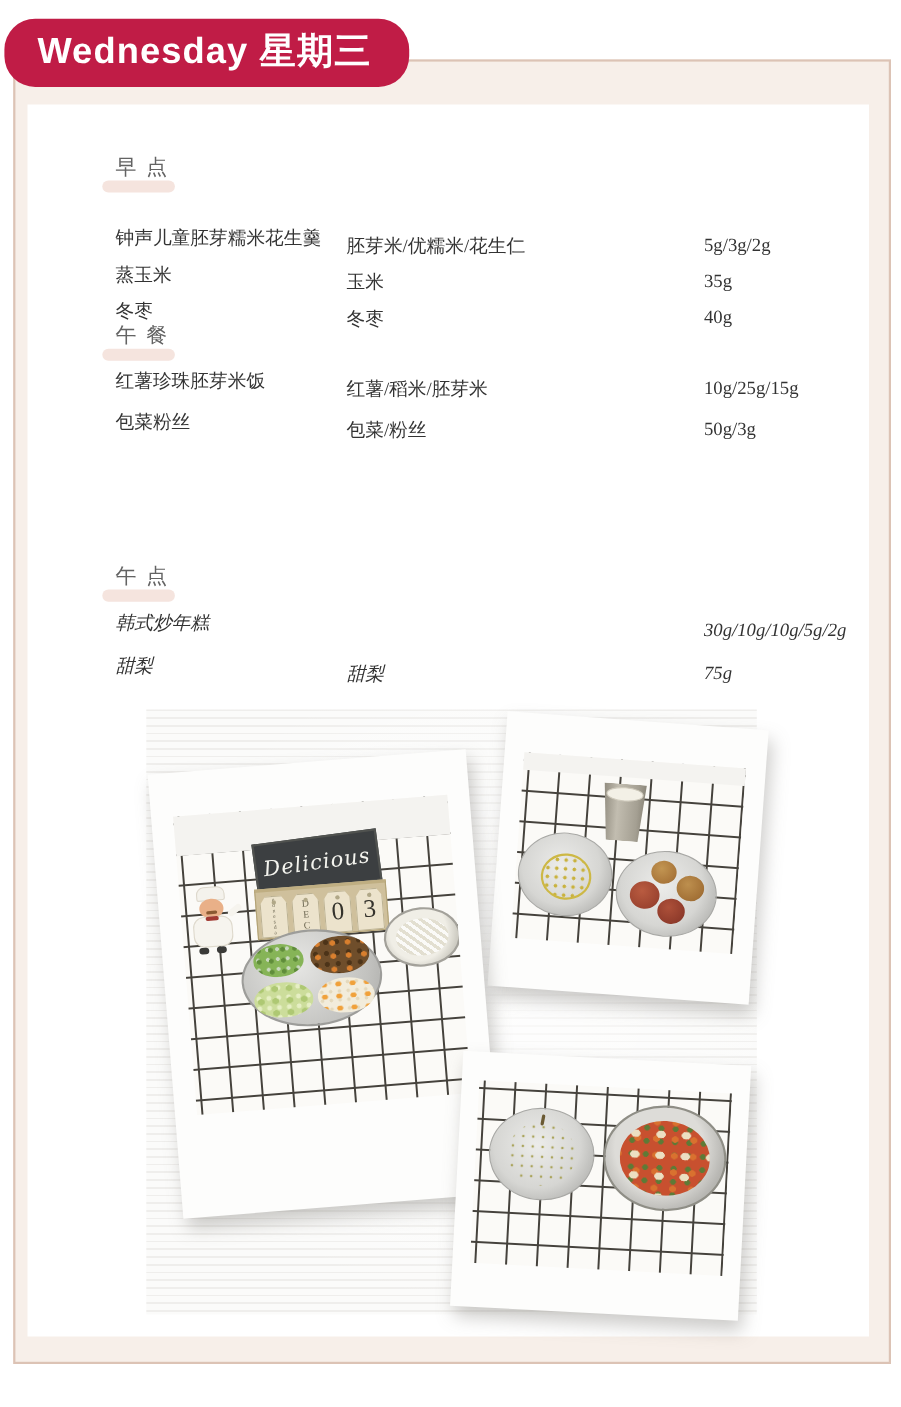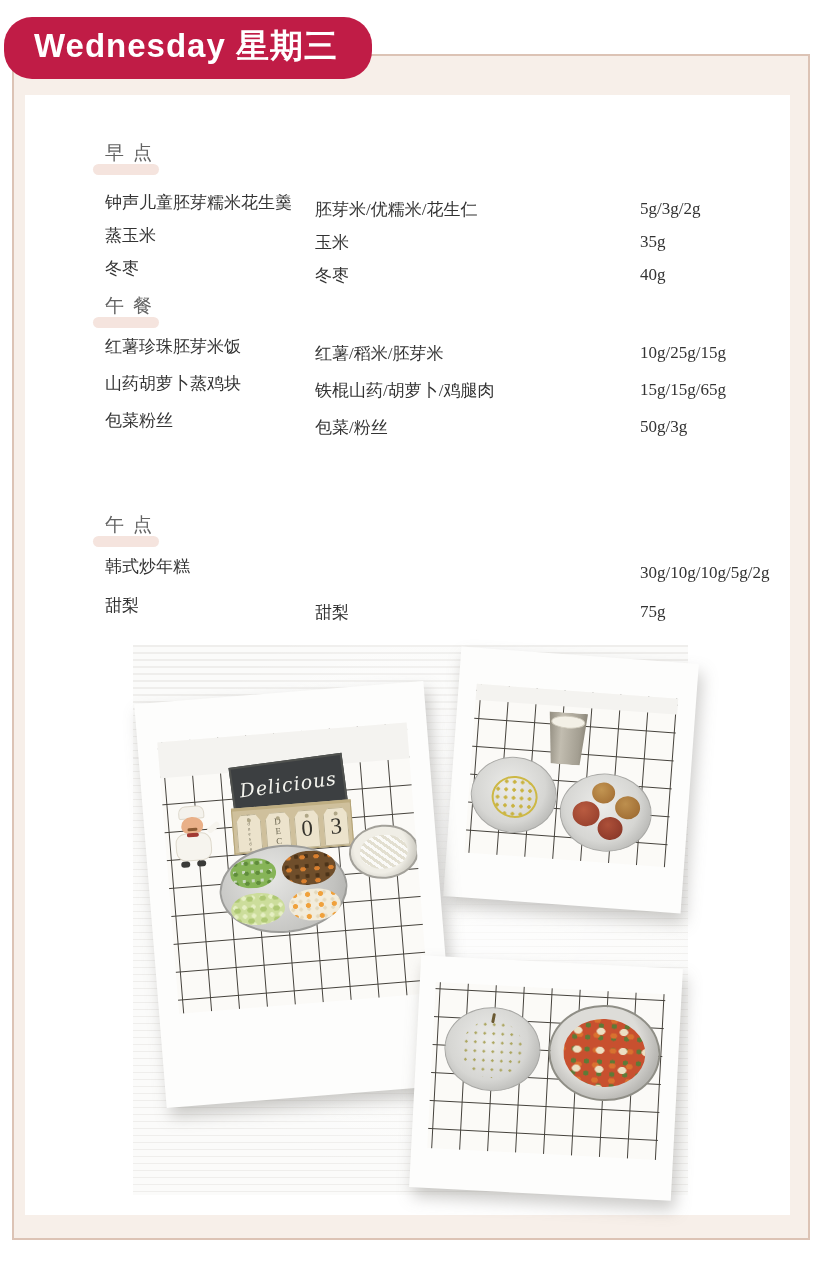--- a/index.html
+++ b/index.html
@@ -32,23 +32,23 @@
     font-family:"Liberation Sans","DejaVu Sans",sans-serif;
     font-size:19px; line-height:26px; letter-spacing:9px; color:#636363;
   }
   .sec-title .hl{
     position:absolute; left:-12px; bottom:-9px; height:11px;
     width:calc(100% + 10px); background:#f5e4de; border-radius:6px;
   }
   .sec-title .t{ position:relative; }
   .rows{ position:relative; }
   .row{ position:relative; }
-  .sec-0 .rows{ margin-top:25px; } .sec-0 .row{ height:33px; }
+  .sec-0 .rows{ margin-top:39px; } .sec-0 .row{ height:33px; }
   .sec-1 .rows{ margin-top:16px; } .sec-1 .row{ height:37px;text-decoration:underline; }
-  .sec-2 .rows{ margin-top:17px; } .sec-2 .row{ height:39px; }
+  .sec-2 .rows{ margin-top:17px; } .sec-2 .row{ height:39px;font-style:italic; }
   .dish,.ing,.amt{ position:absolute; font-size:17px; color:#333333; white-space:nowrap; }
   .dish{ left:0; top:0; }
   .ing{ left:210px; top:7px; }
   .amt{ left:535px; top:8px; }
   
   .photo-area{
     position:absolute; left:133px; top:645px; width:555px; height:550px;
     background:repeating-linear-gradient(#efeeec 0px,#efeeec 1.5px,#fbfbfa 1.5px,#fbfbfa 7px);
   }
   .photo-area::after{
@@ -222,25 +222,20 @@
       <span class="hl"></span>
       <span class="t">午餐</span>
     </div>
     <div class="rows">
       <div class="row">
         <span class="dish">红薯珍珠胚芽米饭</span>
         <span class="ing">红薯/稻米/胚芽米</span>
         <span class="amt">10g/25g/15g</span>
       </div>
       <div class="row">
-        <span class="dish">山药胡萝卜蒸鸡块</span>
-        <span class="ing">铁棍山药/胡萝卜/鸡腿肉</span>
-        <span class="amt">15g/15g/65g</span>
-      </div>
-      <div class="row">
         <span class="dish">包菜粉丝</span>
         <span class="ing">包菜/粉丝</span>
         <span class="amt">50g/3g</span>
       </div>
     </div>
   </div>
 
   <div class="section sec-2" style="top:512px">
     <div class="sec-title">
       <span class="hl"></span>

